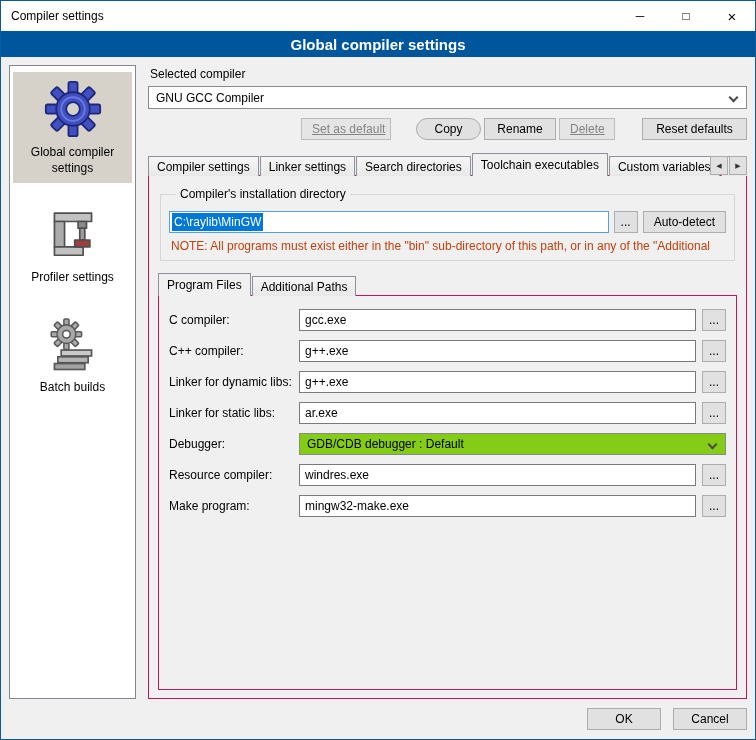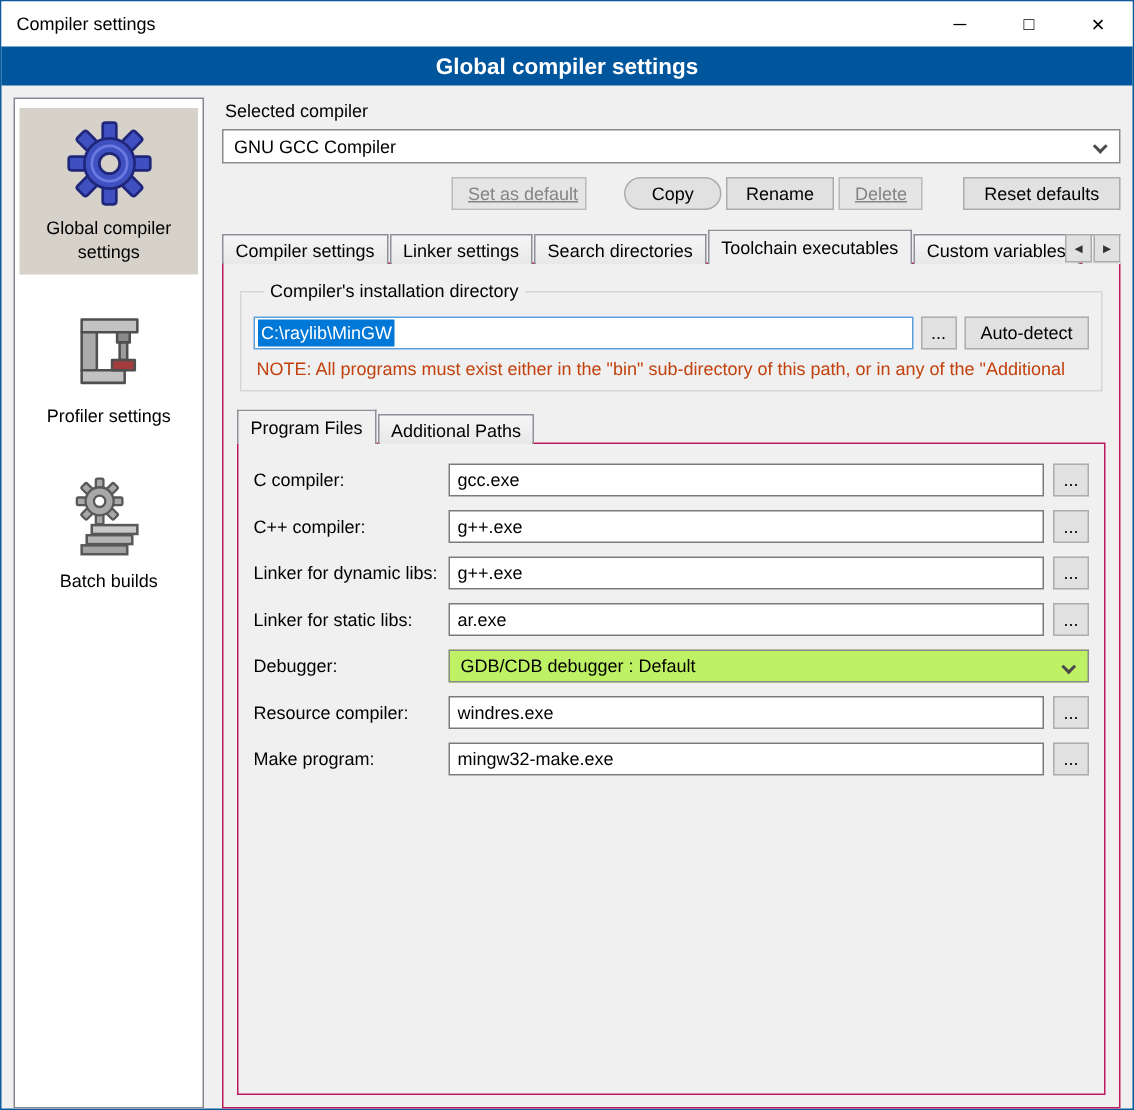--- a/index.html
+++ b/index.html
@@ -82,21 +82,21 @@
   .dir-input { flex: 1; height: 22px; border: 1px solid #5a9ddb; background: #fff;
                display: flex; align-items: center; padding: 0 2px; overflow: hidden; }
   .dir-input .sel { background: #0078d7; color: #fff; padding: 2px 2px; }
   .note { margin: 6px 2px 0 2px; color: #c2410c; white-space: nowrap; overflow: hidden; }
 
   
   .fields { display: grid; grid-template-columns: 124px 1fr 24px; column-gap: 6px; row-gap: 9px; align-items: center; }
   .fields label { white-space: nowrap; }
   .txt { height: 22px; border: 1px solid #7a7a7a; background: #fff; padding: 0 5px;
          font-family: inherit; font-size: 12px; width: 100%; }
-  .combo.small { height: 22px; grid-column: 2 / 4; background: #bef264; }
+  .combo.small { height: 22px; grid-column: 2 / 4; background: #84cc16; }
 
   
   .footer { flex: 0 0 40px; display: flex; justify-content: flex-end; align-items: flex-start;
             gap: 12px; padding: 9px 8px 0 8px; }
   .footer .btn { width: 74px; }
 </style>
 </head>
 <body>
 
 <div class="window">
@@ -262,14 +262,18 @@
             <label>Make program:</label>
             <input class="txt" value="mingw32-make.exe" style="">
             <button class="btn browse">...</button>
 
           </div>
         </div>
       </div>
     </div>
   </div>
 
+  <div class="footer">
+    <button class="btn">OK</button>
+    <button class="btn">Cancel</button>
+  </div>
 
 </div>
 
 </body></html>

